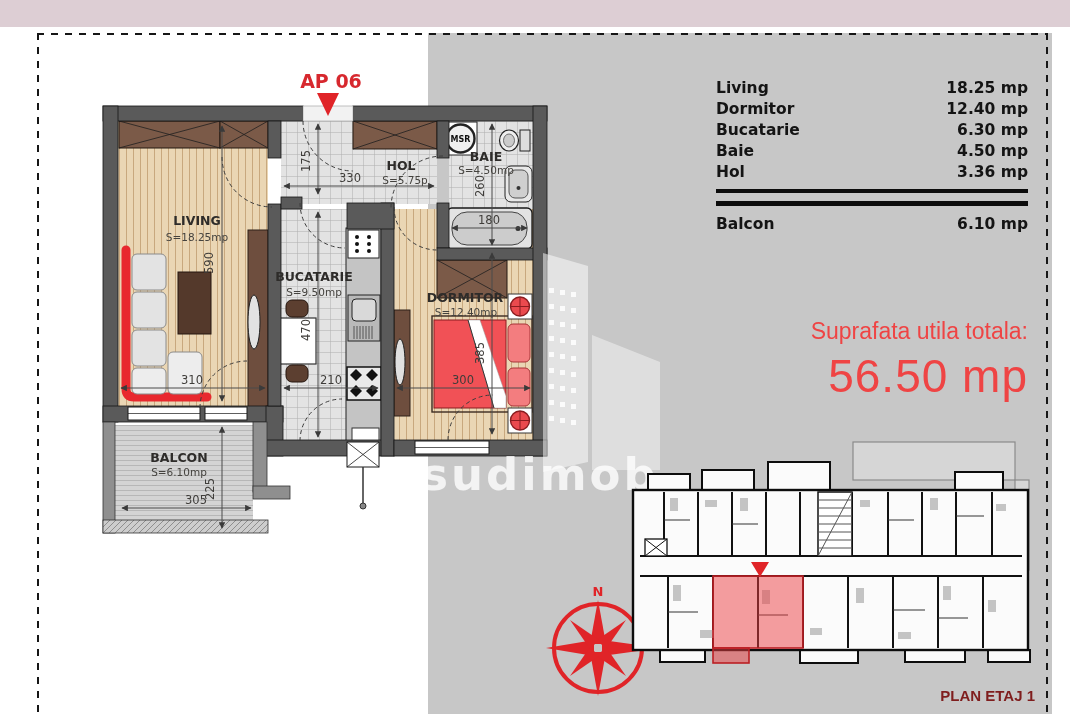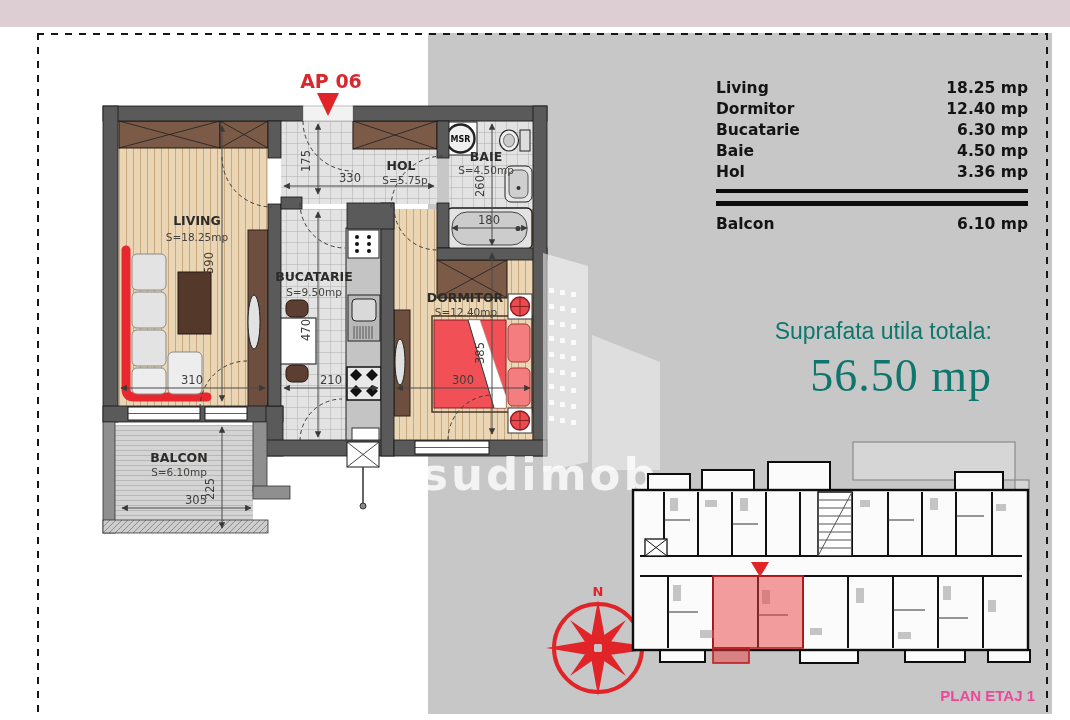--- a/index.html
+++ b/index.html
@@ -11,27 +11,27 @@
   #title-right{right:32px;top:1px;font-size:21px;font-weight:bold;color:#0d0d0d;letter-spacing:.2px;}
   #graybg{left:428px;top:33px;width:624px;height:681px;background:#c7c7c7;z-index:1;}
   .dash-h{height:2px;background:repeating-linear-gradient(90deg,#161616 0 7px,rgba(0,0,0,0) 7px 14px);z-index:5;}
   .dash-v{width:2px;background:repeating-linear-gradient(180deg,#161616 0 7px,rgba(0,0,0,0) 7px 14px);z-index:5;}
   #plansvg{left:0;top:0;z-index:2;}
   #panel{left:716px;top:78px;width:312px;z-index:3;color:#141414;}
   .trow{display:flex;justify-content:space-between;height:21px;line-height:21px;
         font-size:15.5px;font-weight:bold;}
   .tdiv{height:4px;background:#0c0c0c;margin:6px 0 7px 0;}
   .tdiv2{height:5px;background:#0c0c0c;margin:8px 0 8px 0;}
-  #summary{left:680px;top:318px;width:312px;text-align:right;z-index:3;color:#0f766e;
+  #summary{left:716px;top:318px;width:312px;text-align:right;z-index:3;color:#ef4444;
            font-family:"Liberation Sans",sans-serif;}
   #summary-label{font-size:23px;font-weight:500;}
   #summary-value{font-size:46px;font-weight:300;letter-spacing:1px;margin-top:4px;
-                 font-family:Liberation Serif, serif;}
+                 font-family:Liberation Sans, sans-serif;}
   #ovcaption{left:830px;top:687px;width:205px;text-align:right;z-index:3;
-             font-size:15px;font-weight:600;color:#ec4899;font-family:"Liberation Sans",sans-serif;}
+             font-size:15px;font-weight:600;color:#7f1d1d;font-family:"Liberation Sans",sans-serif;}
   svg text{font-family:"DejaVu Sans","Liberation Sans",sans-serif;}
   .rname{font-size:12.5px;font-weight:bold;fill:#2e2c2a;}
   .rarea{font-size:10.5px;fill:#44423e;}
   .dim{font-size:11.5px;fill:#3f3d3a;}
 </style>
 </head>
 <body>
 
 <div id="stage">
 

